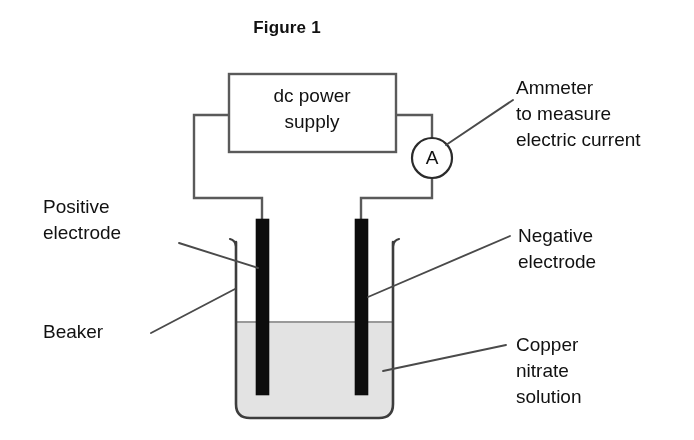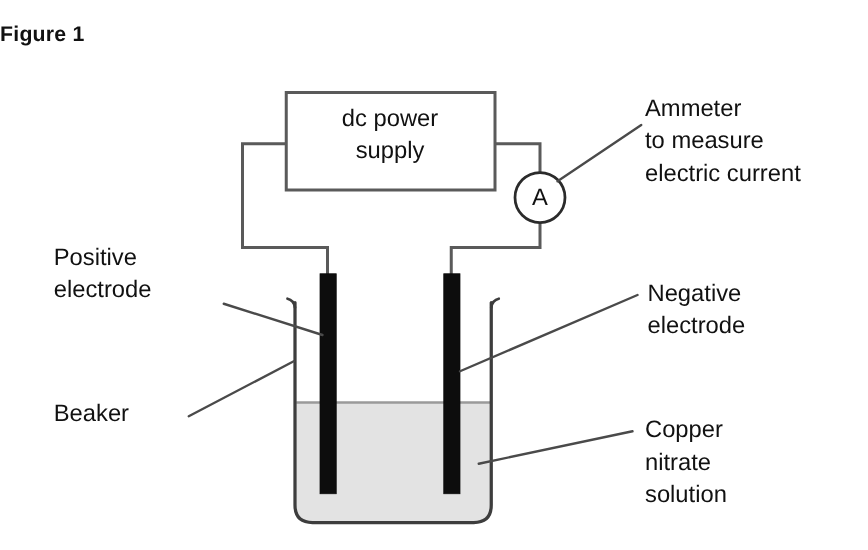--- a/index.html
+++ b/index.html
@@ -19,20 +19,21 @@
     position: relative;
     width: 694px;
     height: 440px;
     background: #ffffff;
   }
   #figure-title {
     position: absolute;
     left: 0;
     top: 18px;
     width: 574px;
+    text-align: center;
     font-size: 17px;
     font-weight: bold;
     letter-spacing: 0.2px;
     color: #111111;
   }
   svg#diagram {
     position: absolute;
     left: 0;
     top: 0;
     width: 694px;

